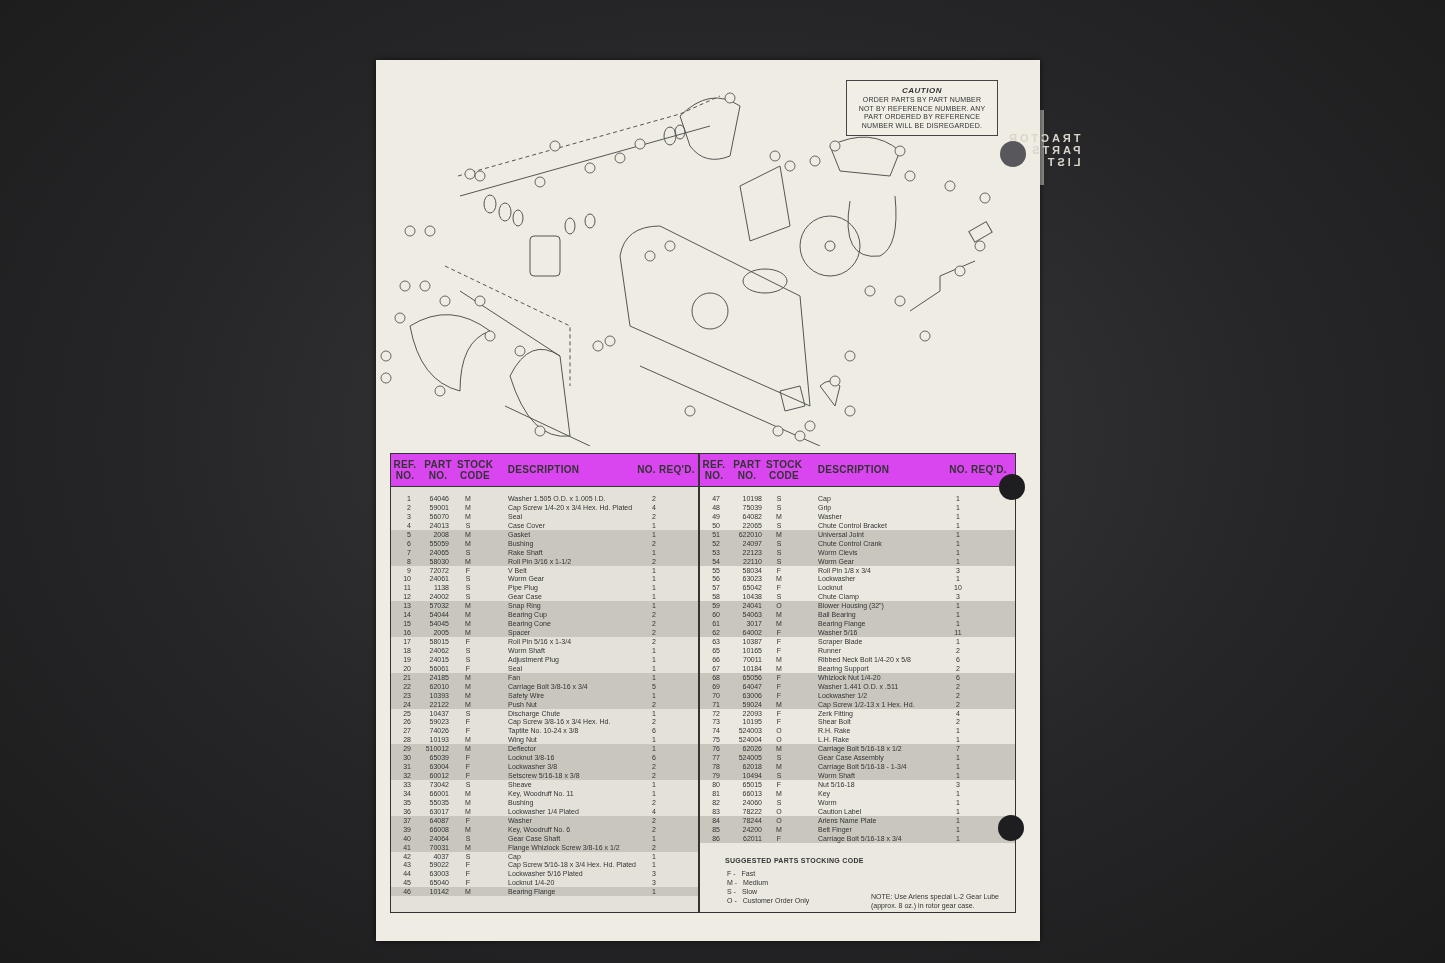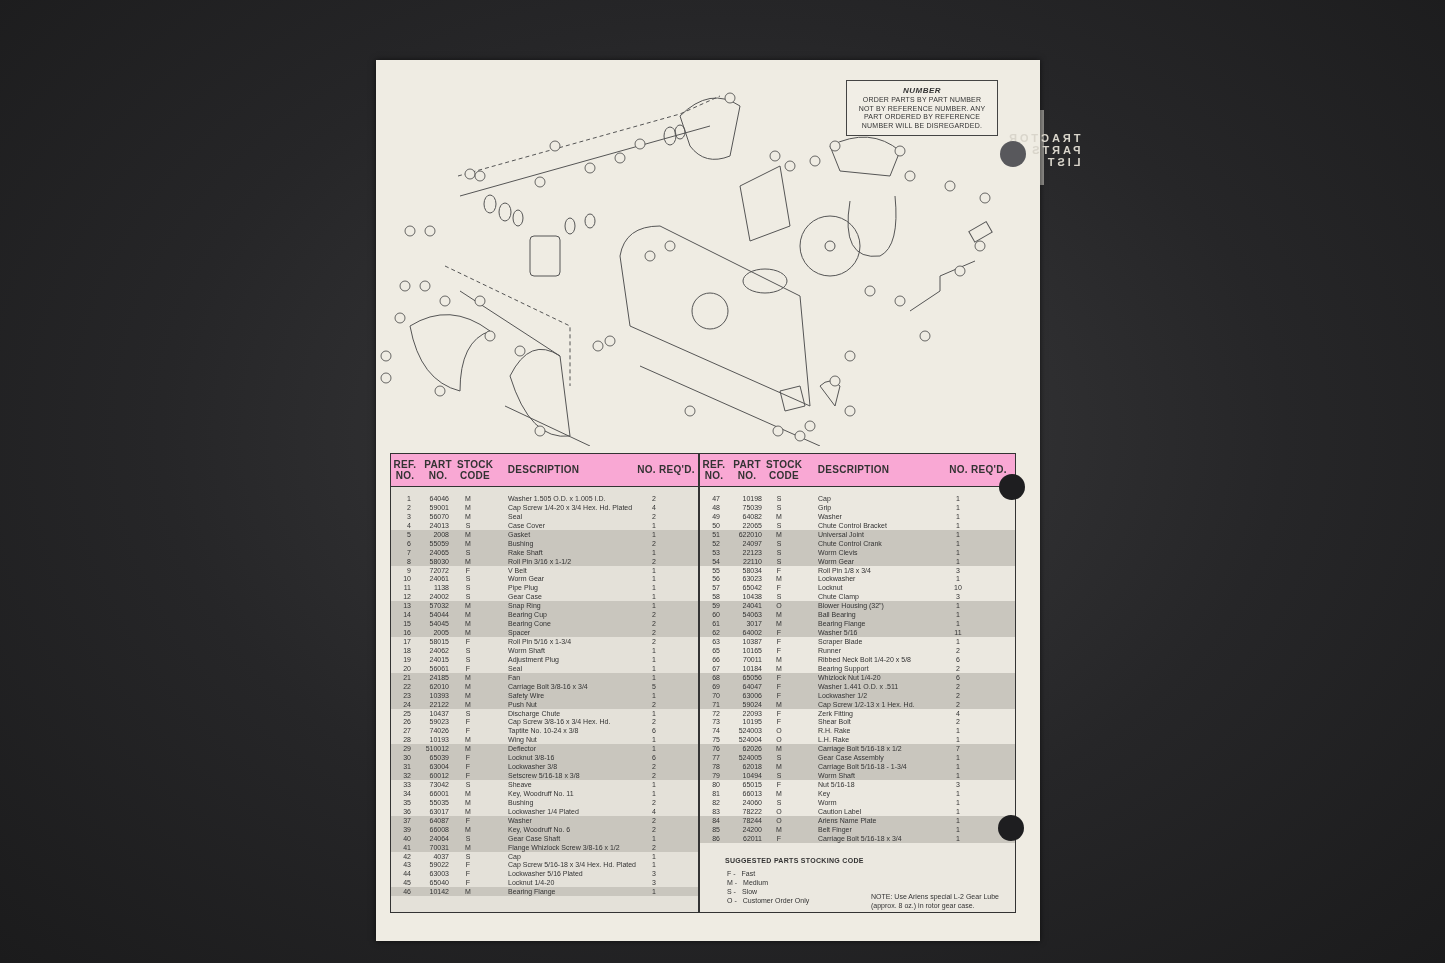--- a/index.html
+++ b/index.html
@@ -14,21 +14,21 @@
   .caution{position:absolute;left:846px;top:80px;width:150px;height:54px;border:1px solid #444;background:#f1eee6;text-align:center;}
   .caution .title{font-size:8px;font-weight:bold;font-style:italic;letter-spacing:.5px;margin-top:5px;color:#333;}
   .caution .body{font-size:7px;line-height:8.5px;color:#333;margin-top:1px;letter-spacing:.2px;}
   .ghost{position:absolute;left:630px;top:72px;font-size:11px;color:#d9d5cb;letter-spacing:3px;transform:scaleX(-1);font-weight:bold;}
   .diagram{position:absolute;left:380px;top:86px;width:640px;height:360px;}
   .table-wrap{position:absolute;left:390px;top:453px;width:624px;height:458px;border:1.5px solid #333;}
   .col{position:absolute;top:0;bottom:0;}
   .col.left{left:0;width:307px;background:#e4e1d9;}
   .col.right{left:309px;width:315px;background:#ebe8e0;}
   .divider{position:absolute;left:307px;top:0;bottom:0;width:2px;background:#333;}
-  .hdr{position:absolute;top:0;left:0;right:0;height:32px;border-bottom:1.5px solid #333;background:#f9a8d4;}
+  .hdr{position:absolute;top:0;left:0;right:0;height:32px;border-bottom:1.5px solid #333;background:#d946ef;}
   .hdr span{position:absolute;font-size:10px;font-weight:bold;color:#333;line-height:11px;text-align:center;letter-spacing:.3px;}
   .rows{position:absolute;top:40px;left:0;right:0;}
   .row{position:relative;height:8.95px;font-size:7px;color:#333;line-height:9px;}
   .row.shade{background:#c9c6be;}
   .row span{position:absolute;top:0;white-space:nowrap;}
   .c-ref{width:18px;text-align:right;}
   .c-part{width:32px;text-align:right;}
   .c-code{width:10px;text-align:center;}
   .c-qty{width:14px;text-align:center;}
   .legend{position:absolute;left:334px;top:402px;font-size:7px;color:#333;line-height:9px;}
@@ -132,21 +132,21 @@
     <circle cx="470" cy="270" r="5"></circle>
       <circle cx="455" cy="295" r="5"></circle>
       <circle cx="470" cy="325" r="5"></circle>
     <circle cx="430" cy="340" r="5"></circle>
       <circle cx="420" cy="350" r="5"></circle>
       <circle cx="398" cy="345" r="5"></circle>
   </g>
 </svg>
 
 <div class="caution">
-  <div class="title">NUMBER</div>
+  <div class="title">CAUTION</div>
   <div class="body">
     <div>ORDER PARTS BY PART NUMBER</div>
     <div>NOT BY REFERENCE NUMBER. ANY</div>
     <div>PART ORDERED BY REFERENCE</div>
     <div>NUMBER WILL BE DISREGARDED.</div>
   </div>
 </div>
 
 <div class="table-wrap">
   <div class="col left">

